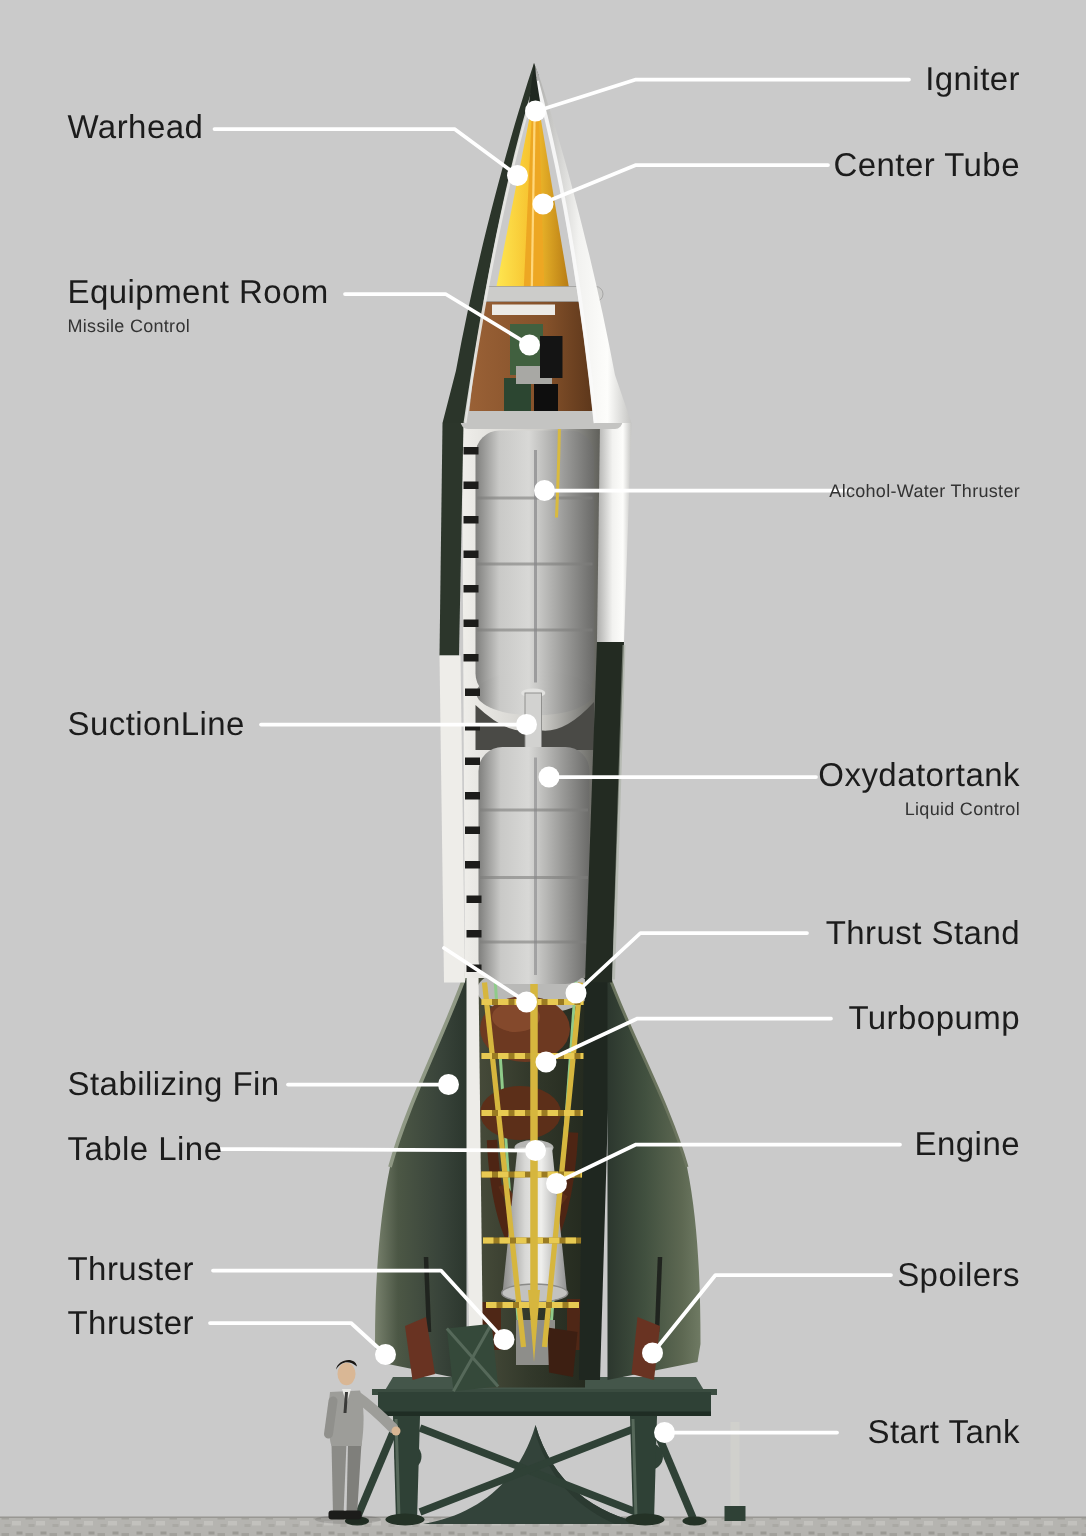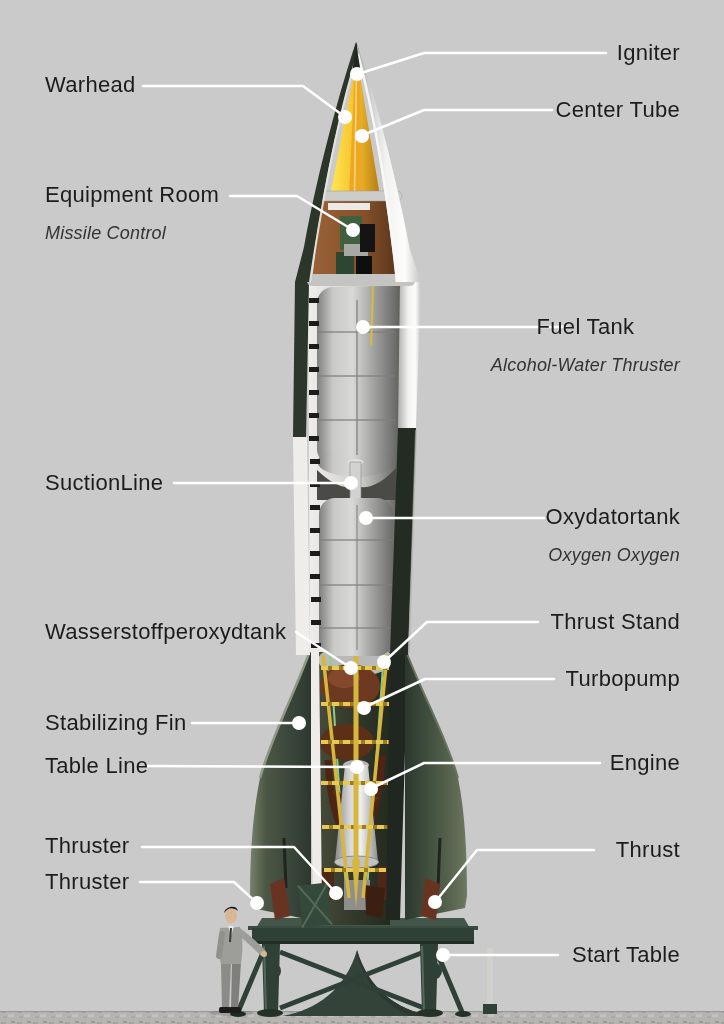--- a/index.html
+++ b/index.html
@@ -4,22 +4,22 @@
 <style>
   html,body{margin:0;padding:0;background:#9a9a9a;}
   .stage{
     position:relative;width:724px;height:1024px;background:#cacaca;
     overflow:hidden;font-family:"Liberation Sans",sans-serif;
   }
   .stage svg{position:absolute;left:0;top:0;}
   .lbl{position:absolute;color:#1c1c1c;font-size:22px;line-height:1;letter-spacing:.3px;z-index:5;white-space:nowrap;}
   .lbl.left{left:45px;text-align:left;}
   .lbl.right{right:44px;text-align:right;}
-  .lbl .t{display:block;text-align:center;}
-  .lbl .sub{display:block;margin-top:18px;font-size:18px;color:#333333;letter-spacing:.2px;font-style:italic;}
+  .lbl .t{display:block;}
+  .lbl .sub{display:block;margin-top:5px;font-size:12px;color:#333333;letter-spacing:.2px;}
 </style>
 </head>
 <body>
 
 <div class="stage">
 
   <svg width="724" height="1024" viewBox="0 0 724 1024">
     <defs>
       <linearGradient id="gNoseSilver" x1="0" y1="0" x2="1" y2="0">
         <stop offset="0" stop-color="#aeaeac"></stop>
@@ -309,59 +309,55 @@
   <div class="lbl left" style="top:74px">
     <span class="t">Warhead</span>
     </div>
   <div class="lbl left" style="top:184px">
     <span class="t">Equipment Room</span>
     <span class="sub">Missile Control</span>
     </div>
   <div class="lbl left" style="top:472px">
     <span class="t">SuctionLine</span>
     </div>
-  <div class="lbl left" style="top:621px">
-    <span class="t">Wasserstoffperoxydtank</span>
-    </div>
   <div class="lbl left" style="top:712px">
     <span class="t">Stabilizing Fin</span>
     </div>
   <div class="lbl left" style="top:755px">
     <span class="t">Table Line</span>
     </div>
   <div class="lbl left" style="top:835px">
     <span class="t">Thruster</span>
     </div>
   <div class="lbl left" style="top:871px">
     <span class="t">Thruster</span>
     </div>
 
   <div class="lbl right" style="top:42px">
     <span class="t">Igniter</span>
     </div>
   <div class="lbl right" style="top:99px">
     <span class="t">Center Tube</span>
     </div>
   <div class="lbl right" style="top:316px">
-    <span class="t">Fuel Tank</span>
     <span class="sub">Alcohol-Water Thruster</span>
     </div>
   <div class="lbl right" style="top:506px">
     <span class="t">Oxydatortank</span>
-    <span class="sub">Oxygen Oxygen</span>
+    <span class="sub">Liquid Control</span>
     </div>
   <div class="lbl right" style="top:611px">
     <span class="t">Thrust Stand</span>
     </div>
   <div class="lbl right" style="top:668px">
     <span class="t">Turbopump</span>
     </div>
   <div class="lbl right" style="top:752px">
     <span class="t">Engine</span>
     </div>
   <div class="lbl right" style="top:839px">
-    <span class="t">Thrust</span>
+    <span class="t">Spoilers</span>
     </div>
   <div class="lbl right" style="top:944px">
-    <span class="t">Start Table</span>
+    <span class="t">Start Tank</span>
     </div>
 
 </div>
 
 </body></html>

